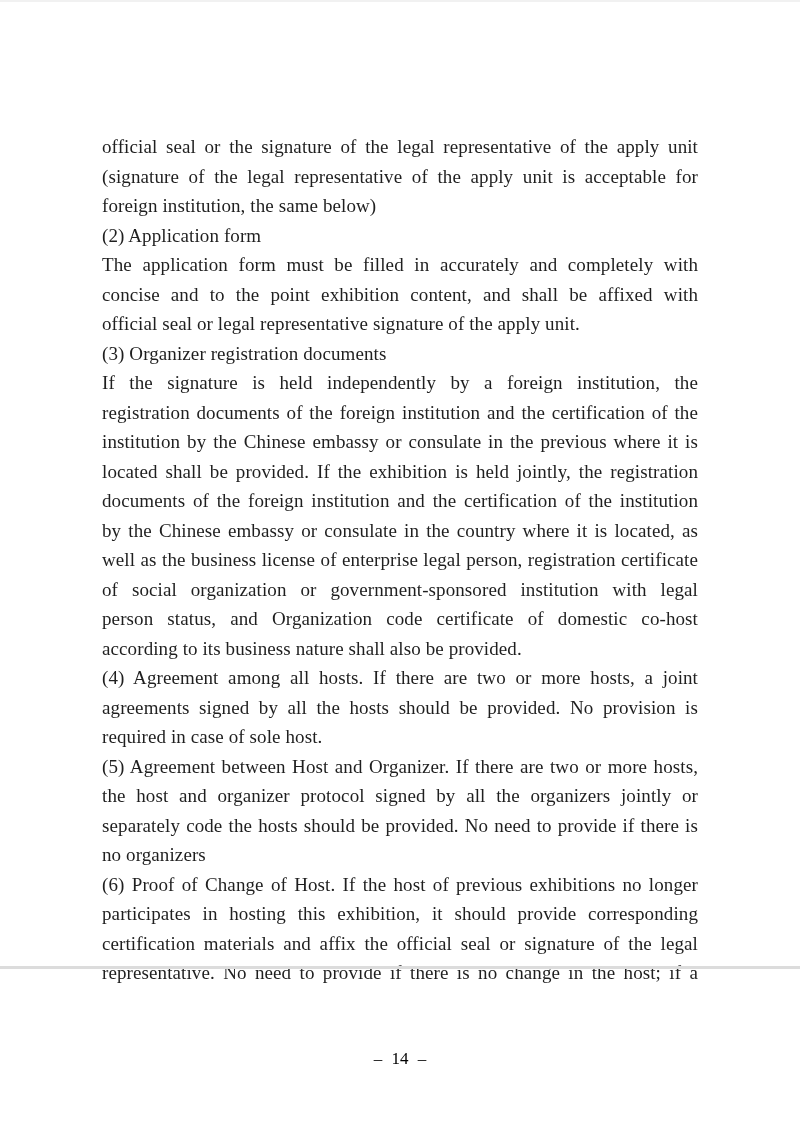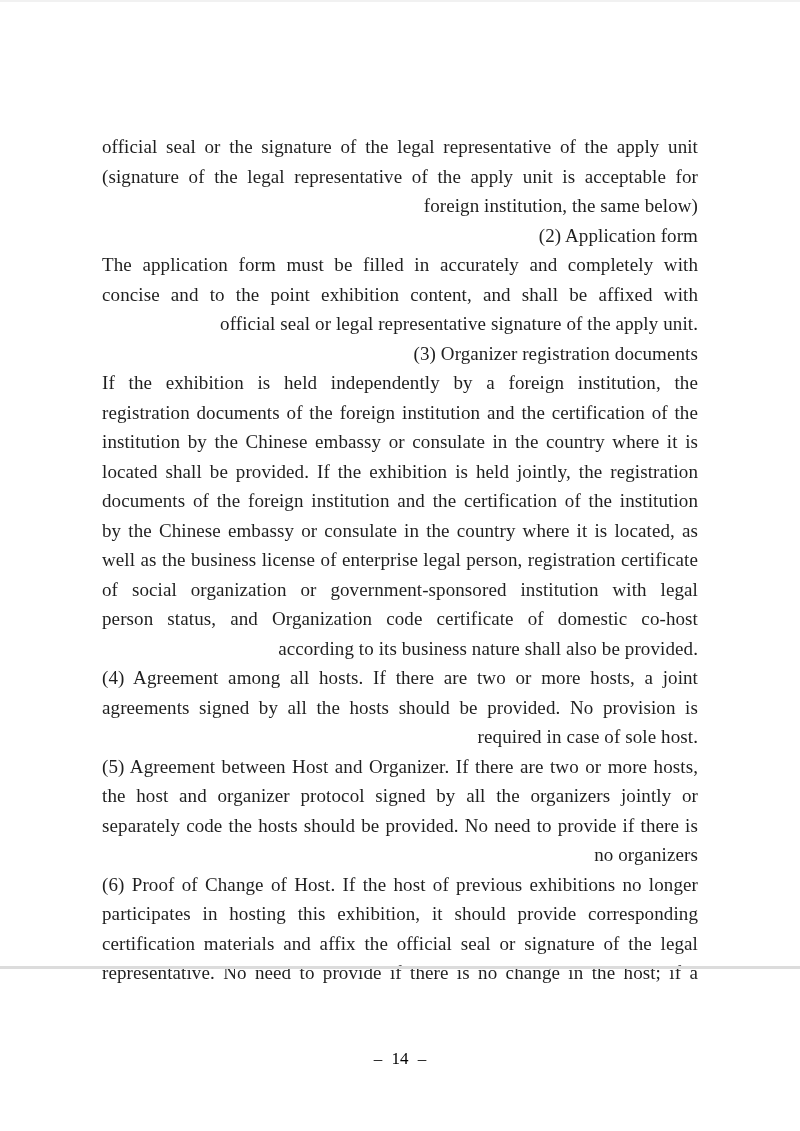--- a/index.html
+++ b/index.html
@@ -34,21 +34,21 @@
     position: absolute;
     left: 102px;
     top: 132px;
     width: 596px;
   }
   .line {
     font-size: 19px;
     line-height: 29.5px;
     height: 29.5px;
     white-space: normal;
-    text-align: right;
+    text-align: left;
     letter-spacing: 0.1px;
   }
   .line.justified {
     text-align: justify;
     text-align-last: justify;
     text-justify: inter-word;
   }
   .footer {
     position: absolute;
     left: 0;
@@ -70,23 +70,23 @@
   <div class="doc-body">
 
   <div class="line justified">official seal or the signature of the legal representative of the apply unit</div>
       <div class="line justified">(signature of the legal representative of the apply unit is acceptable for</div>
       <div class="line">foreign institution, the same below)</div>
       <div class="line">(2) Application form</div>
       <div class="line justified">The application form must be filled in accurately and completely with</div>
       <div class="line justified">concise and to the point exhibition content, and shall be affixed with</div>
       <div class="line">official seal or legal representative signature of the apply unit.</div>
       <div class="line">(3) Organizer registration documents</div>
-      <div class="line justified">If the exhibition is held independently by a foreign institution, the</div>
+      <div class="line justified">If the signature is held independently by a foreign institution, the</div>
       <div class="line justified">registration documents of the foreign institution and the certification of the</div>
-      <div class="line justified">institution by the Chinese embassy or consulate in the country where it is</div>
+      <div class="line justified">institution by the Chinese embassy or consulate in the previous where it is</div>
       <div class="line justified">located shall be provided. If the exhibition is held jointly, the registration</div>
       <div class="line justified">documents of the foreign institution and the certification of the institution</div>
       <div class="line justified">by the Chinese embassy or consulate in the country where it is located, as</div>
       <div class="line justified">well as the business license of enterprise legal person, registration certificate</div>
       <div class="line justified">of social organization or government-sponsored institution with legal</div>
       <div class="line justified">person status, and Organization code certificate of domestic co-host</div>
       <div class="line">according to its business nature shall also be provided.</div>
       <div class="line justified">(4) Agreement among all hosts. If there are two or more hosts, a joint</div>
       <div class="line justified">agreements signed by all the hosts should be provided. No provision is</div>
       <div class="line">required in case of sole host.</div>

